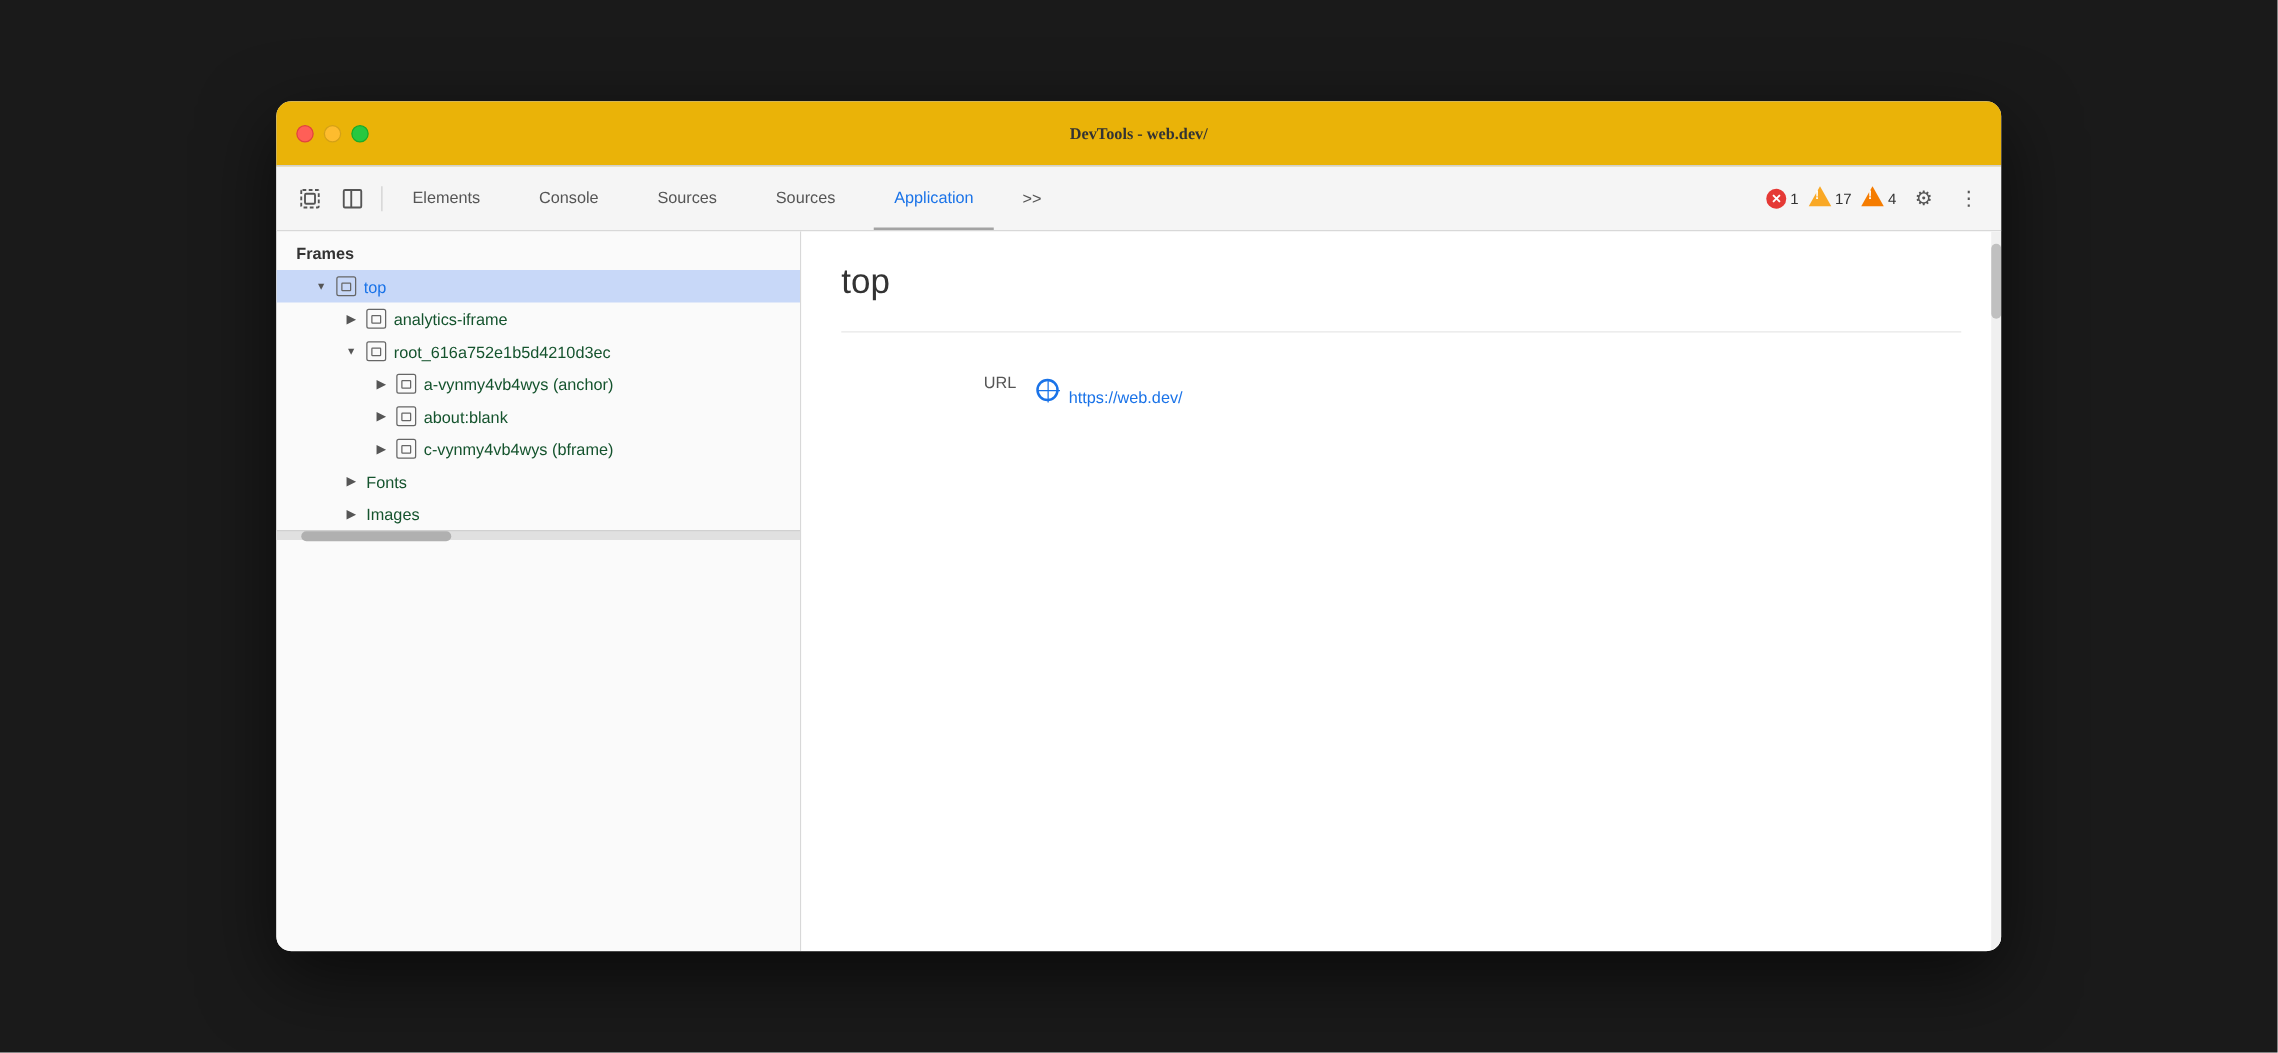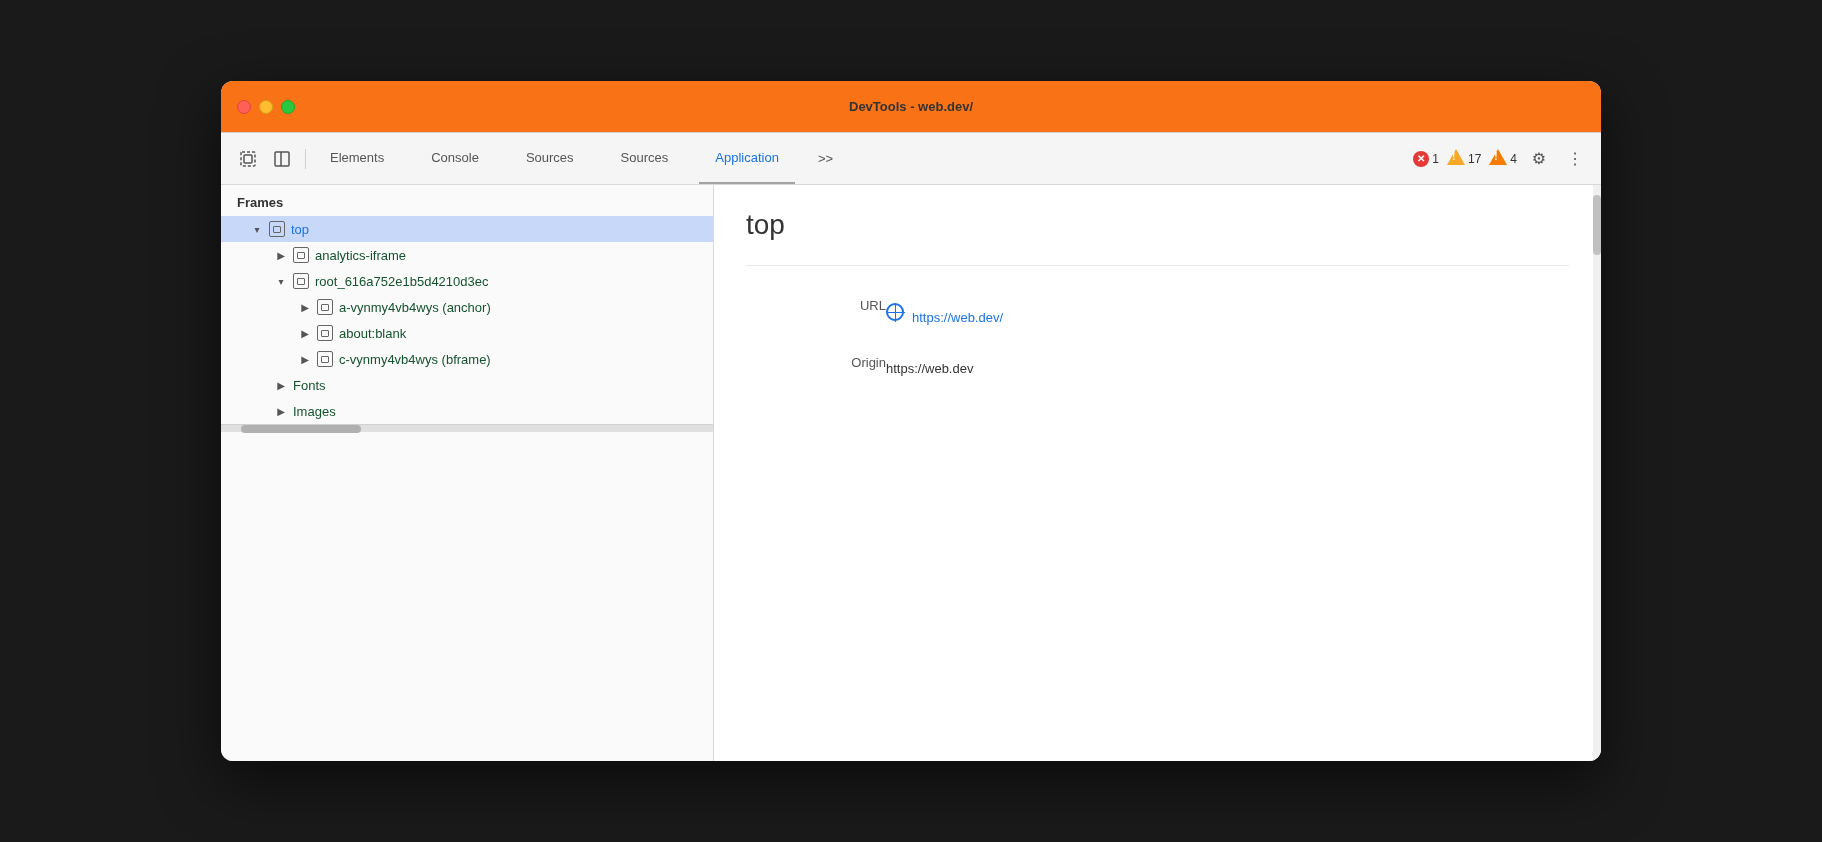--- a/index.html
+++ b/index.html
@@ -15,28 +15,29 @@
       width: 1380px;
       height: 680px;
       background: #f0f0f0;
       border-radius: 12px;
       overflow: hidden;
       box-shadow: 0 20px 60px rgba(0,0,0,0.6);
       display: flex;
       flex-direction: column;
     }
     .titlebar {
-      background: #f97316;
+      background: #eab308;
       height: 52px;
       display: flex;
       align-items: center;
       padding: 0 16px;
       border-bottom: 1px solid #d0d0d0;
       position: relative;
       flex-shrink: 0;
+      font-family: Liberation Serif, serif;
     }
     .traffic-lights {
       display: flex;
       gap: 8px;
       align-items: center;
     }
     .traffic-light {
       width: 14px;
       height: 14px;
       border-radius: 50%;
@@ -185,21 +186,21 @@
       color: #555;
       font-size: 16px;
       border-radius: 4px;
     }
     .main-content {
       display: flex;
       flex: 1;
       overflow: hidden;
     }
     .sidebar {
-      width: 493px;
+      width: 420px;
       background: #fafafa;
       border-right: 1px solid #d8d8d8;
       overflow-y: auto;
       flex-shrink: 0;
     }
     .sidebar-section-header {
       padding: 10px 16px 6px 16px;
       font-size: 13px;
       font-weight: 600;
       color: #333;
@@ -300,20 +301,21 @@
     .detail-section-title {
       font-size: 15px;
       font-weight: 700;
       color: #333;
       margin-bottom: 20px;
     }
     .detail-row {
       display: flex;
       align-items: center;
       margin-bottom: 24px;
+      gap: 16px;
     }
     .detail-label {
       font-size: 13px;
       color: #555;
       text-align: right;
       min-width: 140px;
     }
     .detail-value {
       font-size: 13px;
       color: #333;
@@ -535,22 +537,16 @@
 
 
       <div class="detail-row">
         <div class="detail-label">URL</div>
         <div class="detail-value">
           <div class="globe-icon"></div>
           <span class="detail-value link">https://web.dev/</span>
         </div>
       </div>
 
-      <div class="detail-row">
-        <div class="detail-label">Origin</div>
-        <div class="detail-value">
-          <span>https://web.dev</span>
-        </div>
-      </div>
 
     </div>
   </div>
 </div>
 
 </body></html>

